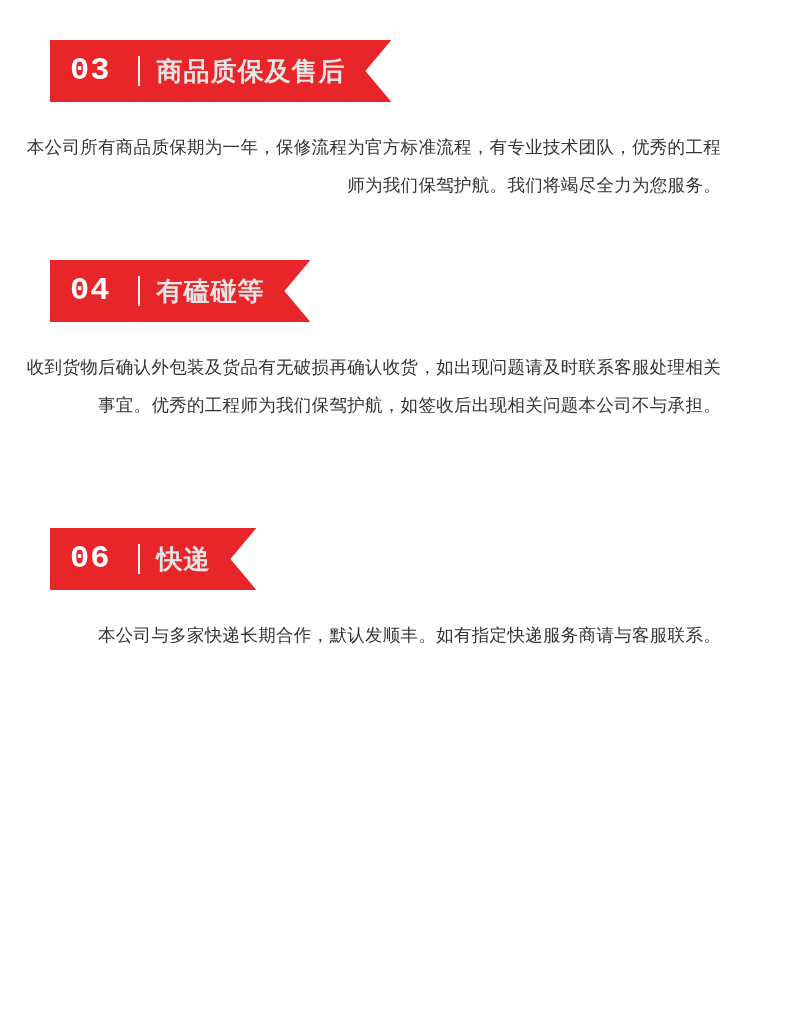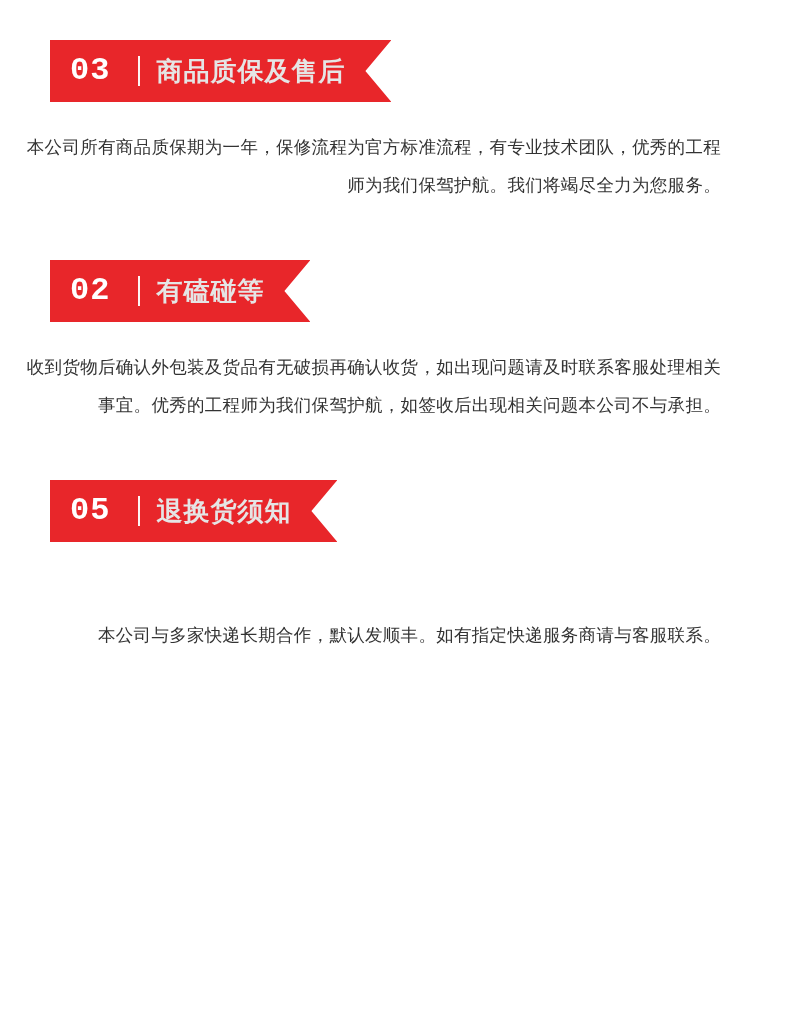--- a/index.html
+++ b/index.html
@@ -99,39 +99,39 @@
       </div>
     </div>
     <div class="para">本公司所有商品质保期为一年，保修流程为官方标准流程，有专业技术团队，优秀的工程师为我们保驾护航。我们将竭尽全力为您服务。</div>
   </div>
 
   <div class="spacer-lg"></div>
 
   <div class="section">
     <div class="banner-wrap">
       <div class="banner">
-        <span class="num">02</span>
+        <span class="num">04</span>
         <span class="divider"></span>
         <span class="title">有磕碰等</span>
       </div>
     </div>
     <div class="para">收到货物后确认外包装及货品有无破损再确认收货，如出现问题请及时联系客服处理相关事宜。优秀的工程师为我们保驾护航，如签收后出现相关问题本公司不与承担。</div>
   </div>
 
   <div class="spacer-lg"></div>
 
   <div class="section">
-    <div class="banner-wrap">
-      <div class="banner">
-        <span class="num">05</span>
-        <span class="divider"></span>
-        <span class="title">退换货须知</span>
-      </div>
-    </div>
   </div>
 
   <div class="spacer-md"></div>
 
   <div class="section">
+    <div class="banner-wrap">
+      <div class="banner">
+        <span class="num">06</span>
+        <span class="divider"></span>
+        <span class="title">快递</span>
+      </div>
+    </div>
     <div class="para">本公司与多家快递长期合作，默认发顺丰。如有指定快递服务商请与客服联系。</div>
   </div>
 
 </div>
 
 </body></html>

